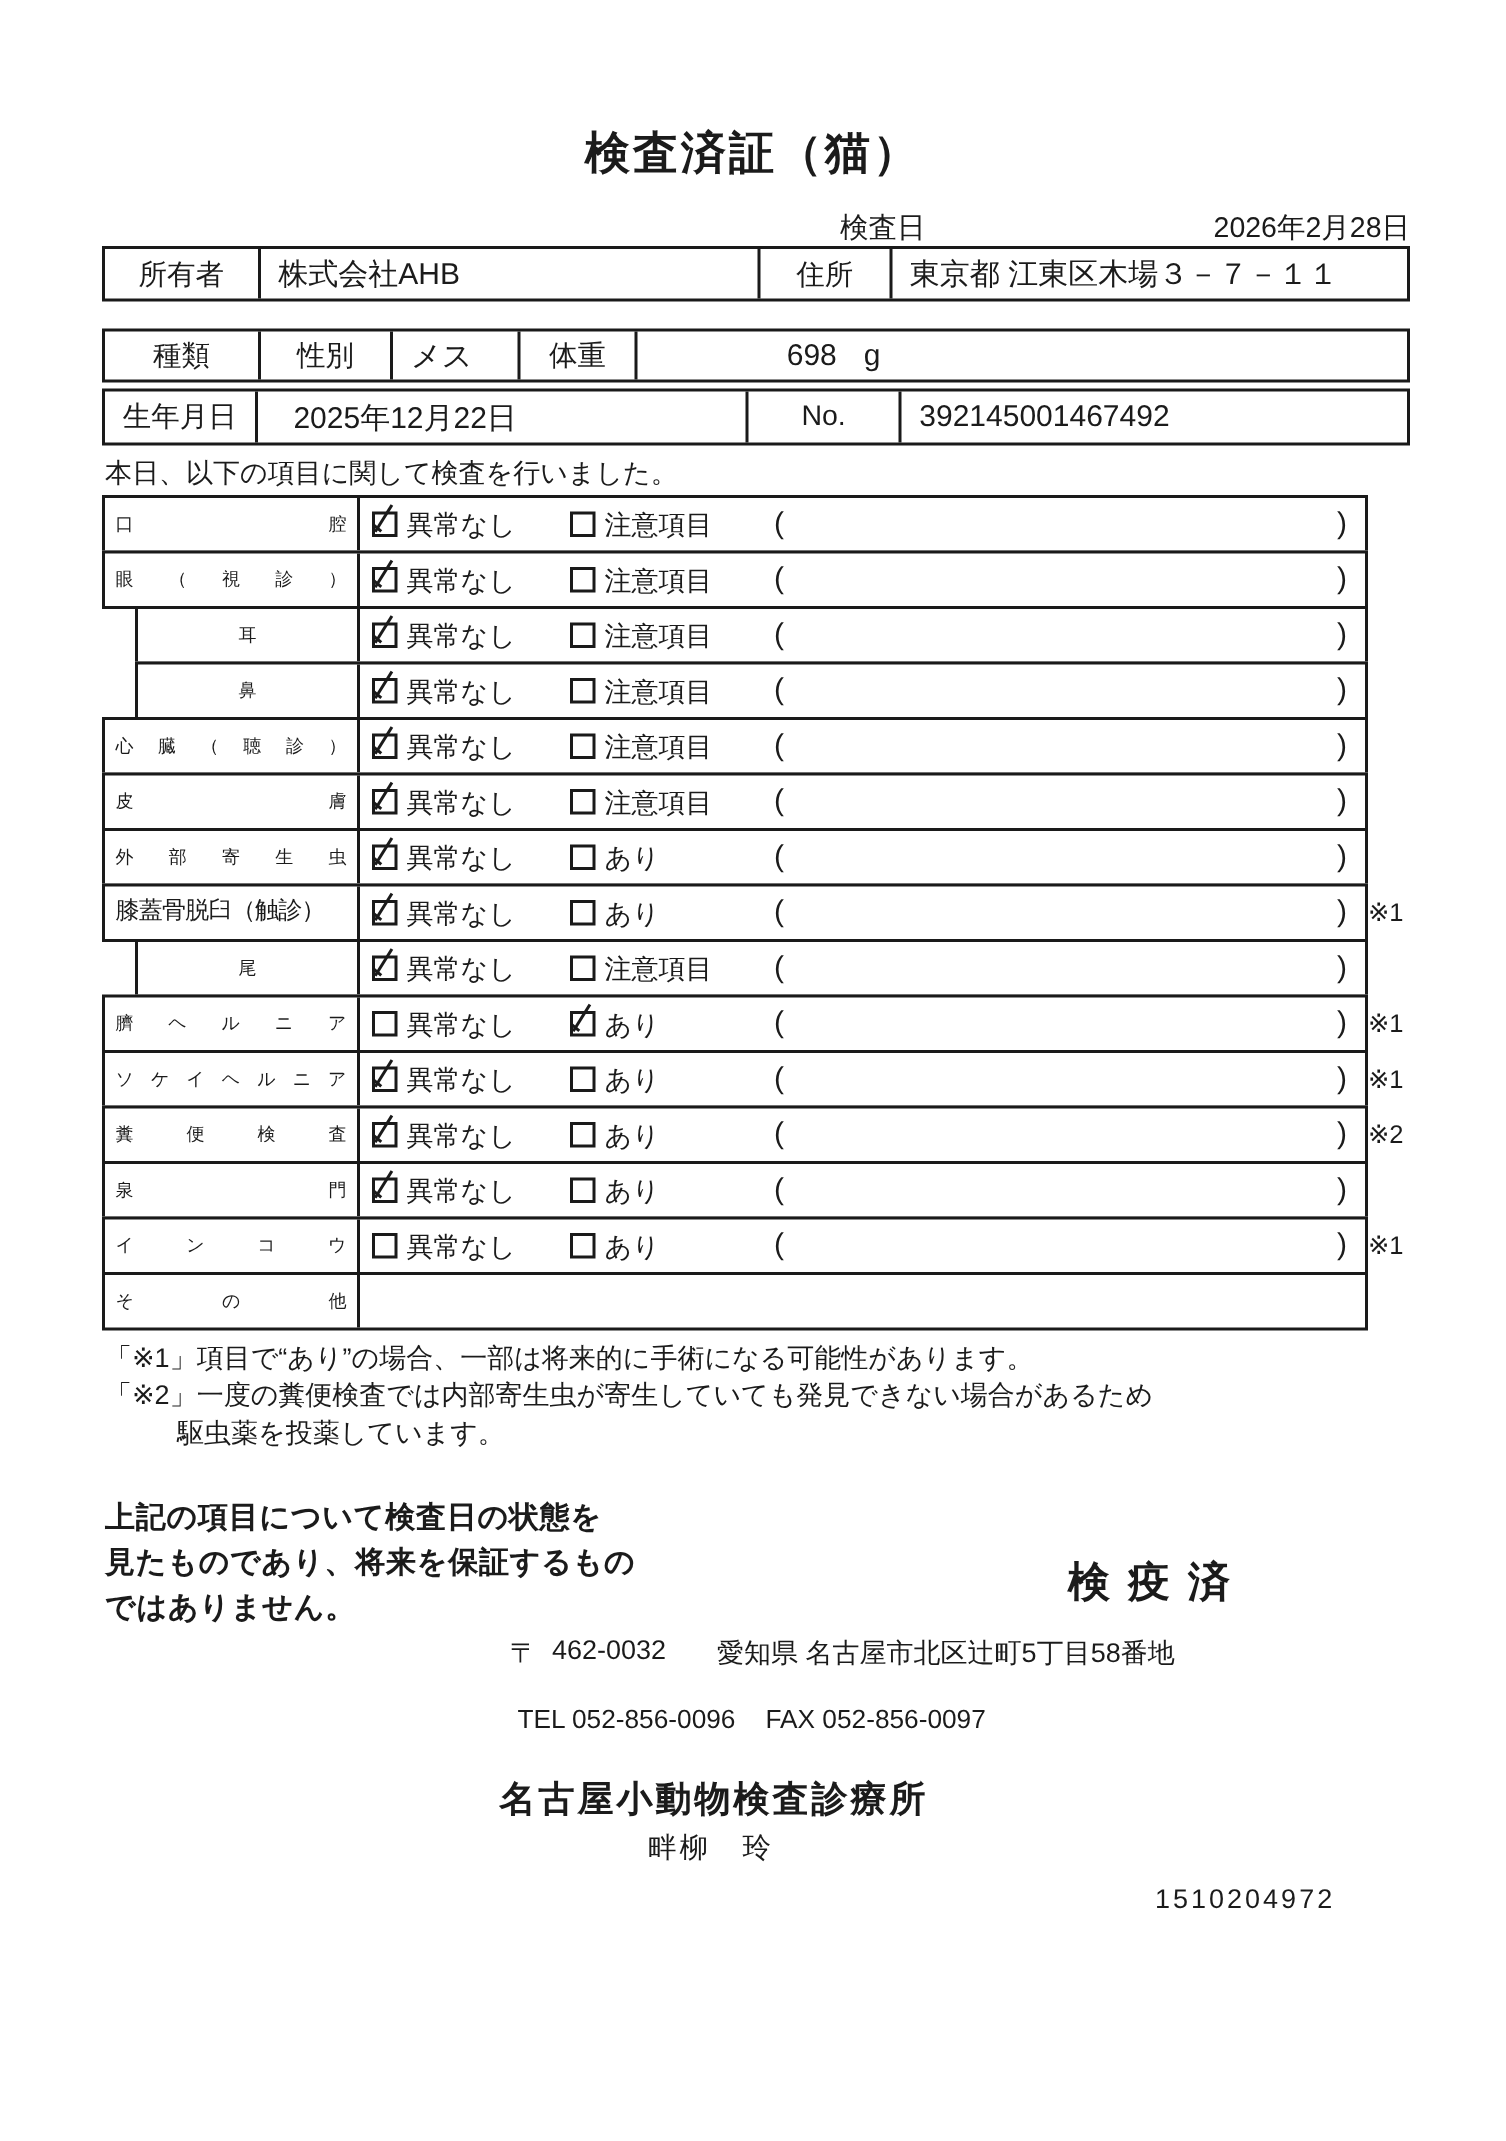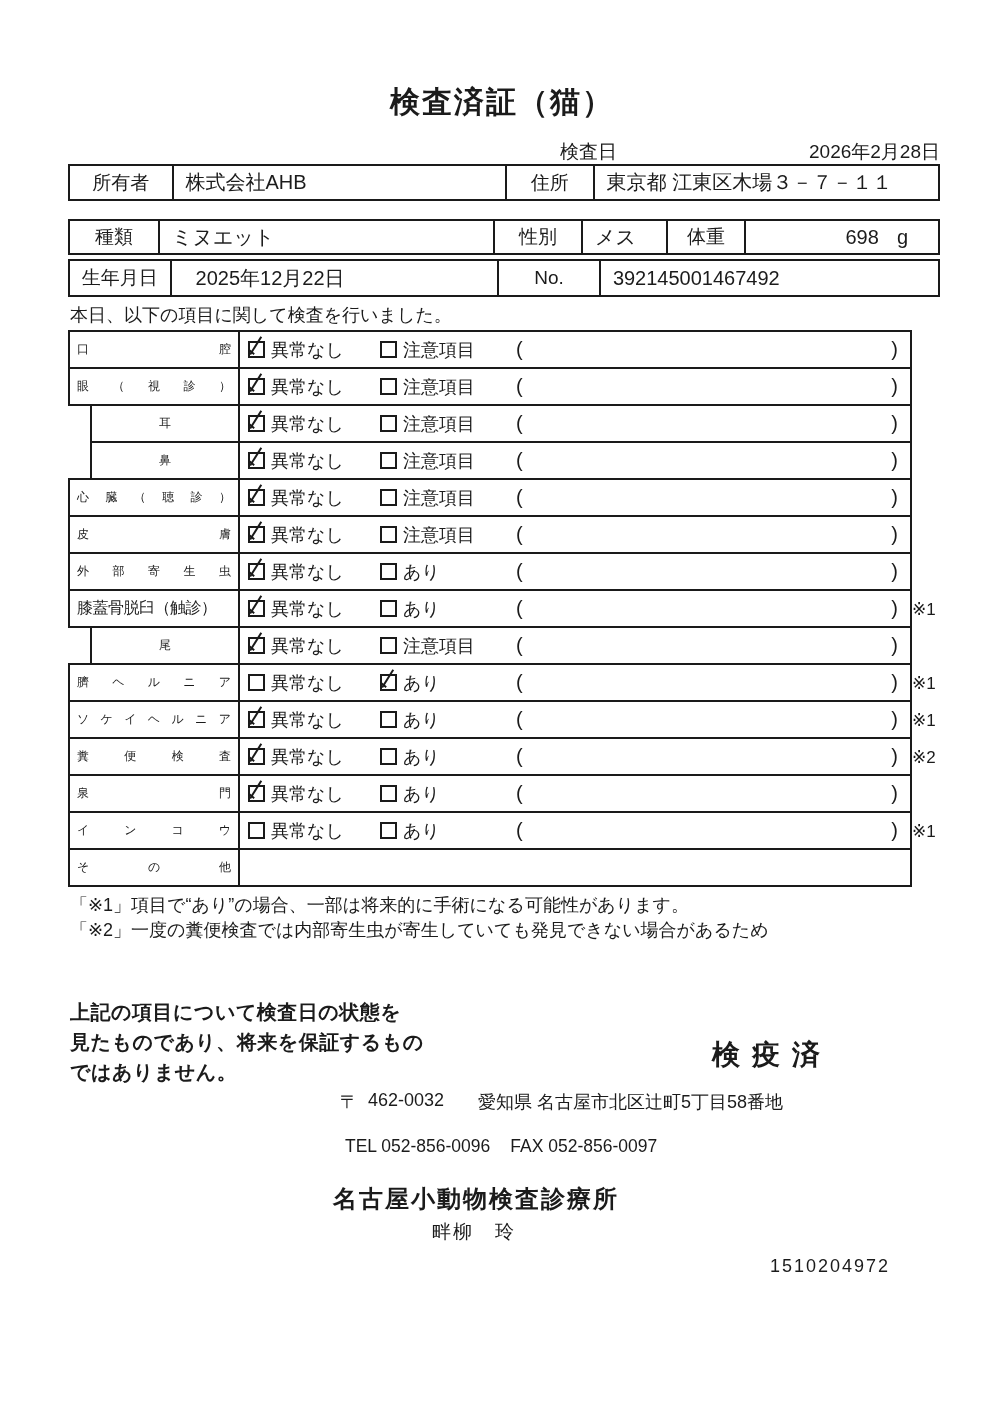--- a/index.html
+++ b/index.html
@@ -84,22 +84,21 @@
   </div>
 
   <div class="box-table" style="top:164px;width:872px;height:37px;">
     <div class="bt-cell bt-label" style="width:102px;">所有者</div>
     <div class="bt-cell bt-value" style="width:335px;">株式会社AHB</div>
     <div class="bt-cell bt-label" style="width:88px;">住所</div>
     <div class="bt-cell bt-value" style="width:347px;">東京都 江東区木場３－７－１１</div>
   </div>
 
   <div class="box-table" style="top:219px;width:872px;height:36px;">
-    <div class="bt-cell bt-label" style="width:88px;">種類</div>
-    <div class="bt-cell bt-value" style="width:335px;">ミヌエット</div>
+    <div class="bt-cell bt-label" style="width:102px;">種類</div>
     <div class="bt-cell bt-label" style="width:88px;">性別</div>
     <div class="bt-cell bt-value" style="width:85px;">メス</div>
     <div class="bt-cell bt-label" style="width:78px;">体重</div>
     <div class="bt-cell bt-value bt-weight" style="width:184px;">
       <span>698</span>
       <span class="unit">g</span>
     </div>
   </div>
 
   <div class="box-table" style="top:259px;width:872px;height:38px;">
@@ -360,20 +359,21 @@
     </div>
     <div class="mark"></div>
   </div>
 </div>
 
   <div id="footnotes">
   <div class="fline">「※1」項目で“あり”の場合、一部は将来的に手術になる可能性があります。</div>
 
   <div class="fline">「※2」一度の糞便検査では内部寄生虫が寄生していても発見できない場合があるため</div>
 
+  <div class="fline indent">駆虫薬を投薬しています。</div>
 </div>
 
   <div id="disclaimer">
   <div class="dline">上記の項目について検査日の状態を</div>
 
   <div class="dline">見たものであり、将来を保証するもの</div>
 
   <div class="dline">ではありません。</div>
 </div>
 

